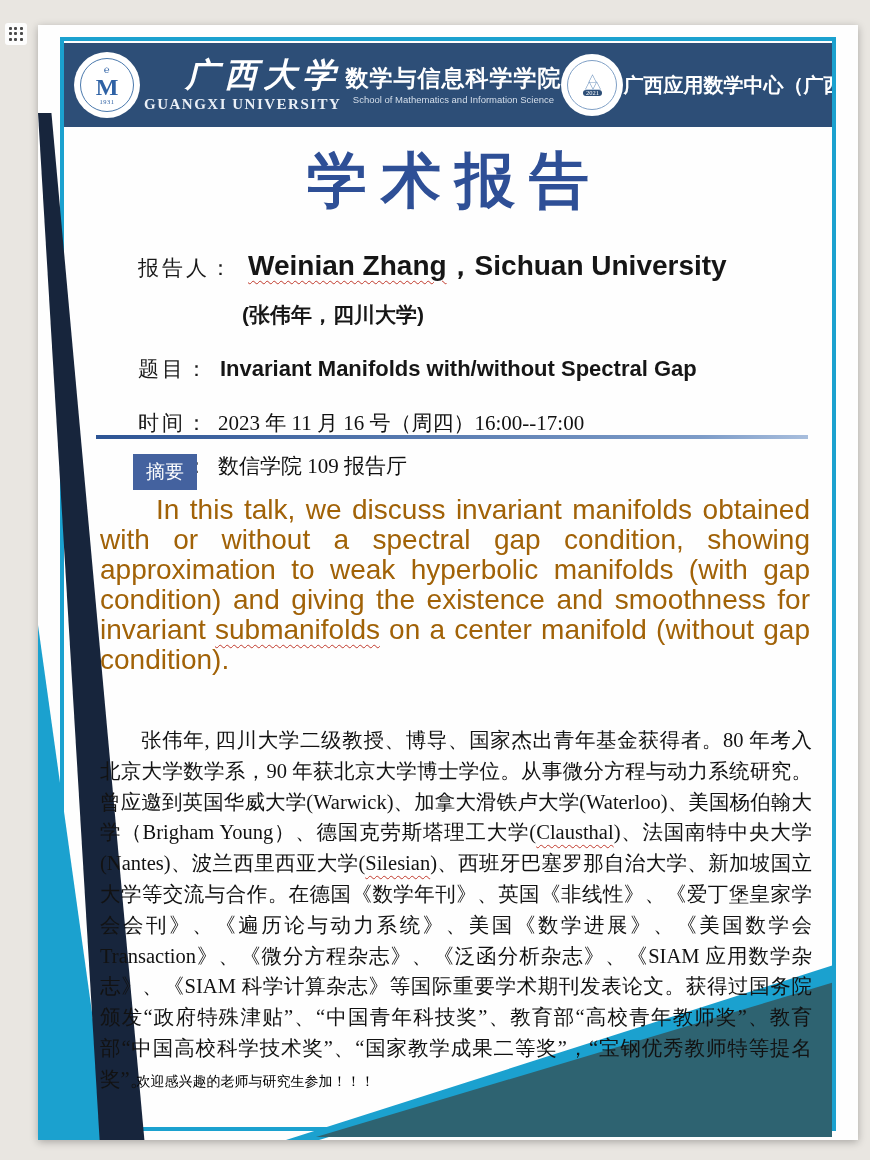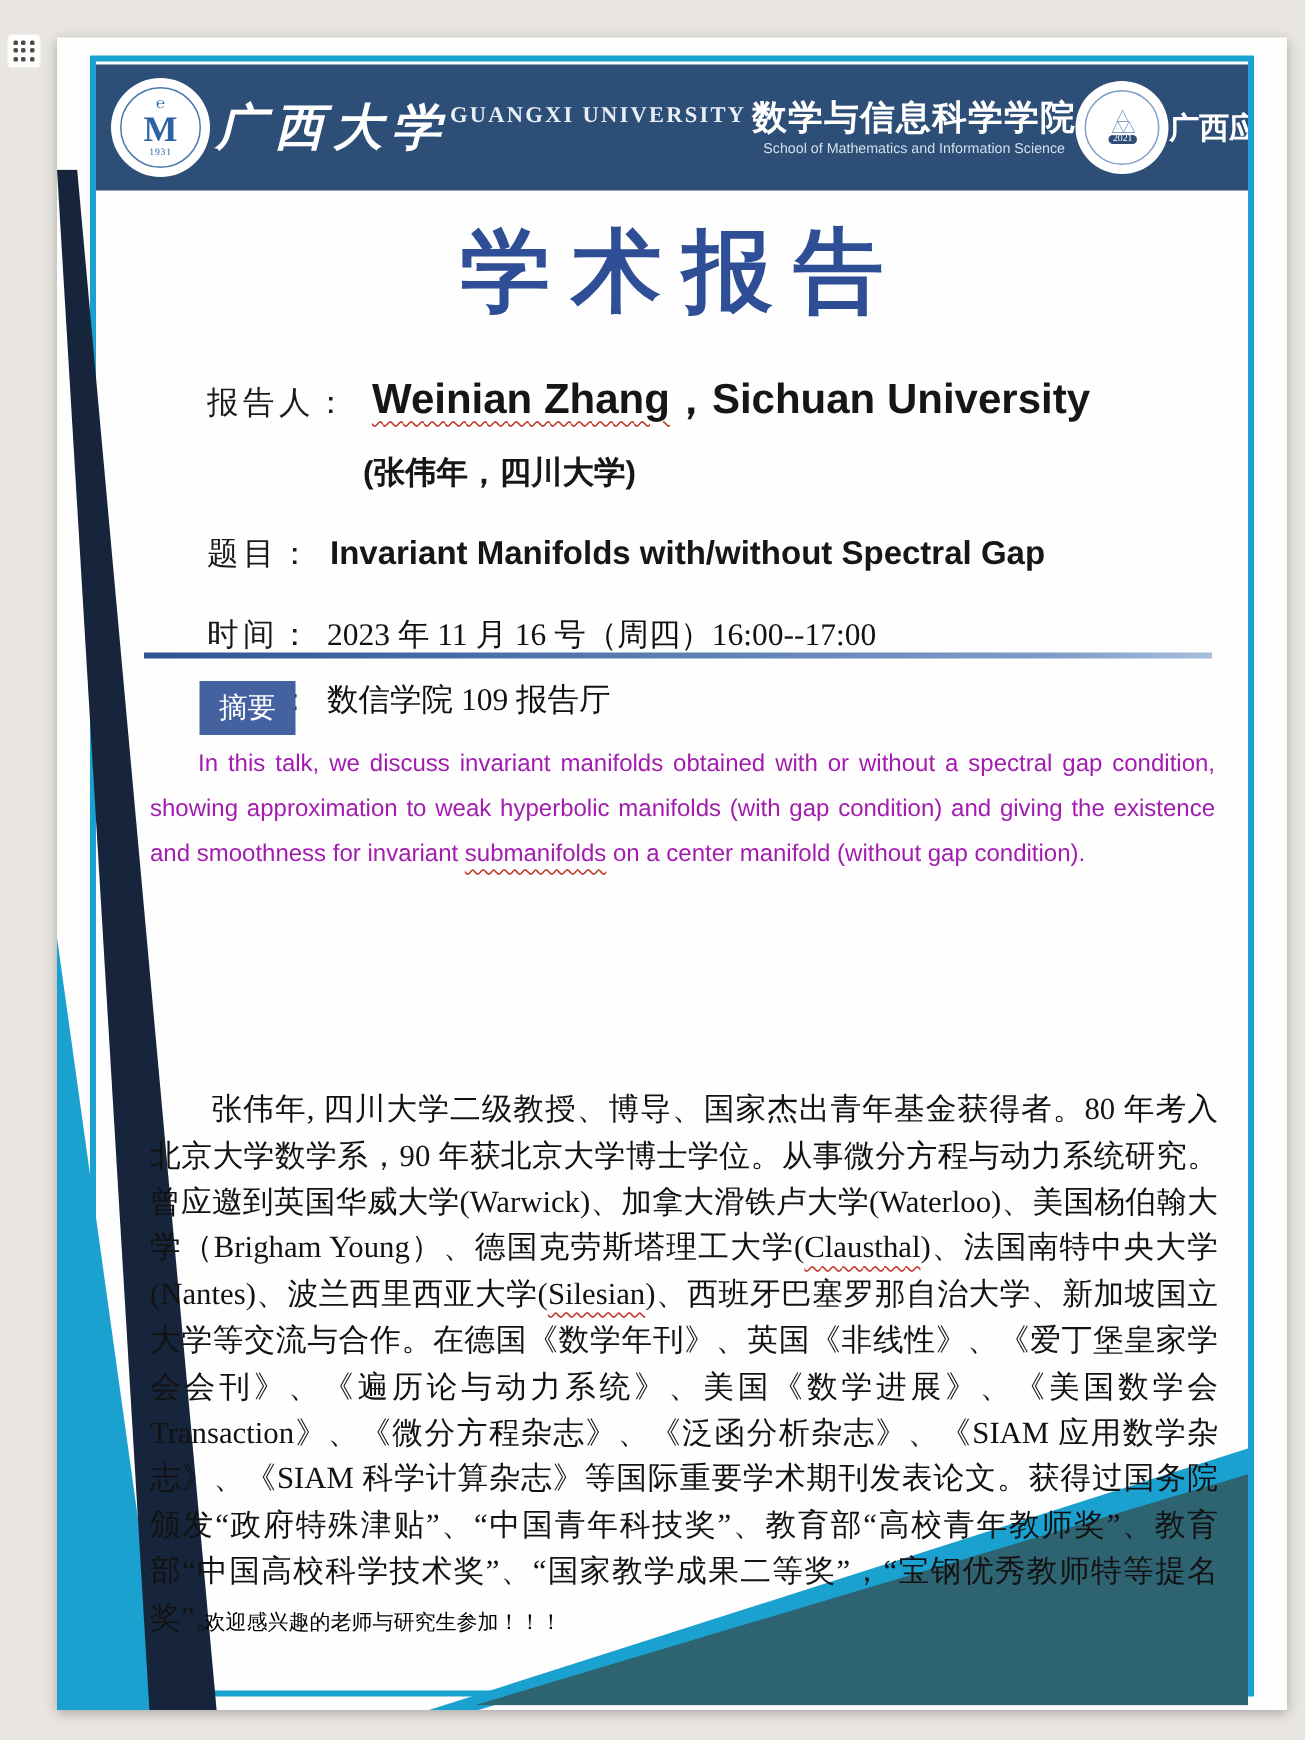--- a/index.html
+++ b/index.html
@@ -77,21 +77,21 @@
     display:flex;align-items:center;justify-content:center;
   }
   .logo-inner{
     width:54px;height:54px;border-radius:50%;border:1.5px solid #4a79ad;
     display:flex;flex-direction:column;align-items:center;justify-content:center;
     color:#2f62a5;line-height:1;
   }
   .logo-inner .swirl{font-size:10px;}
   .logo-inner .mono{font-size:24px;font-weight:bold;font-family:"Liberation Serif",serif;}
   .logo-inner .yr{font-size:6.5px;letter-spacing:.5px;}
-  .uni-stack{display:flex;flex-direction:row;align-items:flex-start;color:#fff;flex:0 0 auto;margin-left:4px;}
+  .uni-stack{display:flex;flex-direction:column;align-items:flex-end;color:#fff;flex:0 0 auto;margin-left:4px;}
   .uni-zh{font-size:33px;font-style:italic;font-weight:bold;letter-spacing:6px;font-family:"DejaVu Serif",serif;line-height:1.1;}
   .uni-en{font-size:15px;font-weight:bold;letter-spacing:1.5px;color:#e9eff6;font-family:"Liberation Serif",serif;margin-top:2px;}
   .school-stack{display:flex;flex-direction:column;align-items:center;color:#fff;flex:0 0 auto;margin-left:4px;}
   .school-zh{font-size:23px;font-weight:800;letter-spacing:1px;line-height:1.2;}
   .school-en{font-size:9.5px;color:#d5dfeb;margin-top:2px;}
   .logo2-tri{display:flex;flex-direction:column;align-items:center;line-height:.62;color:#7fa0c6;}
   .logo2-tri .r1{font-size:11px;}
   .logo2-tri .r2{font-size:11px;letter-spacing:-1px;}
   .logo2-yr{font-size:6.5px;color:#fff;background:#2d4e77;border-radius:4px;padding:0 3px;margin-top:2px;}
   .center-name{font-size:20px;font-weight:600;color:#fff;letter-spacing:0;flex:0 0 auto;white-space:nowrap;}
@@ -120,21 +120,21 @@
     background:linear-gradient(90deg,#2d5494,#7d9cc8 85%,#a8bedd);
   }
   .abstract-badge{
     position:absolute;left:95px;top:429px;z-index:3;
     background:var(--badge_blue);color:#fff;font-size:19px;
     padding:5px 13px;font-family:"Liberation Sans",sans-serif;
   }
   .abstract-text{
     position:absolute;left:62px;top:470px;width:710px;z-index:3;
     font-family:"Liberation Sans","DejaVu Sans",sans-serif;
-    font-size:16px;line-height:30px;color:#a21caf;
+    font-size:28px;line-height:30px;color:#a16207;
     text-align:justify;text-indent:2em;
   }
   .bio-badge{
     position:absolute;left:110px;top:643px;z-index:3;
     background:var(--badge_blue2);color:#fff;font-size:26px;
     padding:6px 20px;letter-spacing:6px;
   }
   .bio-text{
     position:absolute;left:62px;top:700px;width:712px;z-index:3;
     font-size:20.5px;line-height:30.8px;color:#121212;

